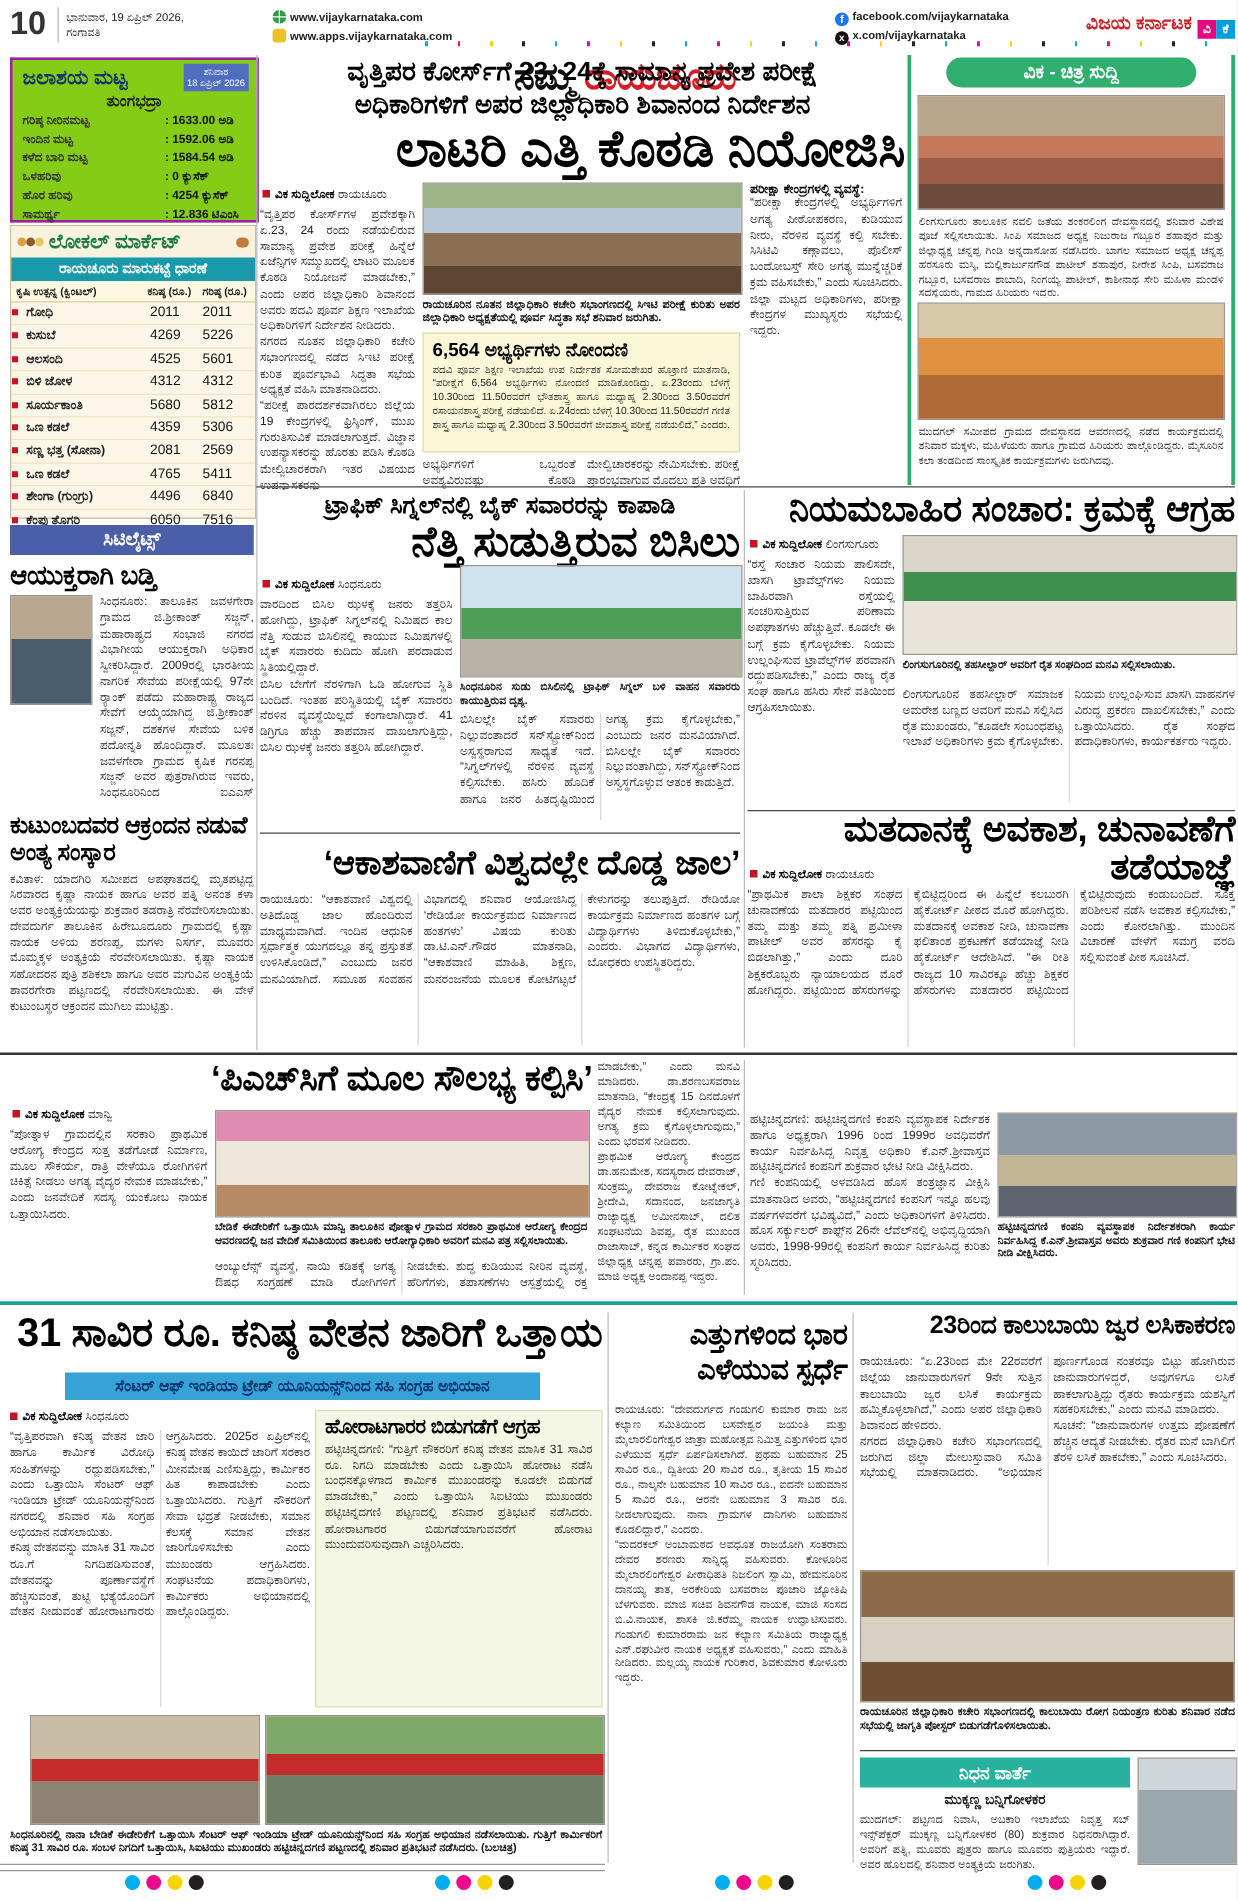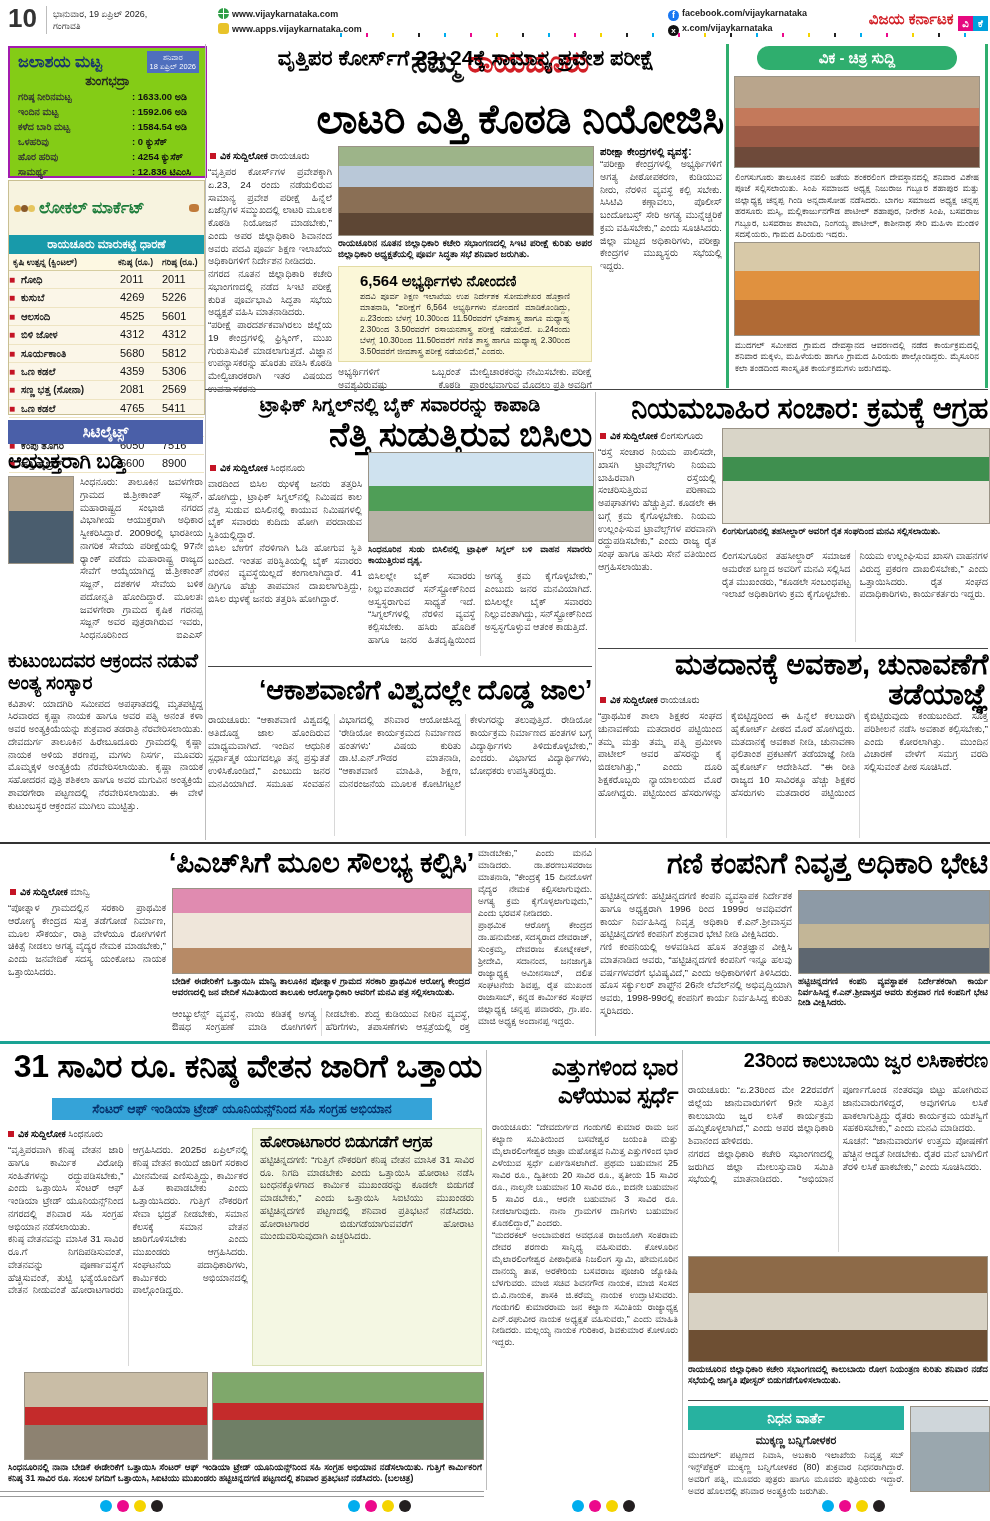--- a/index.html
+++ b/index.html
@@ -125,21 +125,21 @@
         <span class="lb">ಹೊರ ಹರಿವು</span>
         <span class="vl">: 4254 ಕ್ಯುಸೆಕ್</span>
       </div>
     <div class="res-row">
         <span class="lb">ಸಾಮರ್ಥ್ಯ</span>
         <span class="vl">: 12.836 ಟಿಎಂಸಿ</span>
       </div>
   </div>
 
   <div class="abs mkt" style="left:8px;top:180px;width:195px;height:233px;">
-    <div style="display:flex;align-items:center;gap:4px;padding:18px 5px;background:#f7f3df;">
+    <div style="display:flex;align-items:center;gap:4px;padding:3px 5px;background:#f7f3df;">
       <span style="line-height:0;">
         <i class="grain" style="background:#d9a23c;"></i><i class="grain" style="background:#8a5a2a;"></i><i class="grain" style="background:#e6c65f;"></i>
       </span>
       <span class="mkt-title">ಲೋಕಲ್ ಮಾರ್ಕೆಟ್</span>
       <span style="margin-left:auto;line-height:0;">
         <i class="grain" style="background:#c07a3a;width:10px;height:8px;border-radius:40%;"></i>
       </span>
     </div>
     <div class="mkt-sub">ರಾಯಚೂರು ಮಾರುಕಟ್ಟೆ ಧಾರಣೆ</div>
     <div class="mkt-cols">
@@ -222,30 +222,31 @@
     <div class="bodytext" style="height:168px;margin-top:4px;">ಸಿಂಧನೂರು: ತಾಲೂಕಿನ ಜವಳಗೇರಾ ಗ್ರಾಮದ ಜಿ.ಶ್ರೀಕಾಂತ್ ಸಜ್ಜನ್, ಮಹಾರಾಷ್ಟ್ರದ ಸಂಭಾಜಿ ನಗರದ ವಿಭಾಗೀಯ ಆಯುಕ್ತರಾಗಿ ಅಧಿಕಾರ ಸ್ವೀಕರಿಸಿದ್ದಾರೆ. 2009ರಲ್ಲಿ ಭಾರತೀಯ ನಾಗರಿಕ ಸೇವೆಯ ಪರೀಕ್ಷೆಯಲ್ಲಿ 97ನೇ ರ‍್ಯಾಂಕ್ ಪಡೆದು ಮಹಾರಾಷ್ಟ್ರ ರಾಜ್ಯದ ಸೇವೆಗೆ ಆಯ್ಕೆಯಾಗಿದ್ದ ಜಿ.ಶ್ರೀಕಾಂತ್ ಸಜ್ಜನ್, ದಶಕಗಳ ಸೇವೆಯ ಬಳಿಕ ಪದೋನ್ನತಿ ಹೊಂದಿದ್ದಾರೆ. ಮೂಲತಃ ಜವಳಗೇರಾ ಗ್ರಾಮದ ಕೃಷಿಕ ಗರನಪ್ಪ ಸಜ್ಜನ್ ಅವರ ಪುತ್ರರಾಗಿರುವ ಇವರು, ಸಿಂಧನೂರಿನಿಂದ ಐಎಎಸ್ ಅಧಿಕಾರಿಯಾದ ಮೊದಲಿಗರಾಗಿದ್ದಾರೆ. ಜಿ.ಶ್ರೀಕಾಂತ್ ಪದೋನ್ನತಿ ಹೊಂದಿರುವುದಕ್ಕೆ ಅವರ ಕುಟುಂಬ ಹರ್ಷ ವ್ಯಕ್ತಪಡಿಸಿದೆ.</div>
   </div>
   <div class="abs" style="left:8px;top:650px;width:195px;height:188px;">
     <div class="headline" style="font-size:19px;text-align:left;line-height:1.15;">ಕುಟುಂಬದವರ ಆಕ್ರಂದನ ನಡುವೆ ಅಂತ್ಯ ಸಂಸ್ಕಾರ</div>
     <div class="bodytext" style="height:138px;margin-top:4px;">ಕವಿತಾಳ: ಯಾದಗಿರಿ ಸಮೀಪದ ಅಪಘಾತದಲ್ಲಿ ಮೃತಪಟ್ಟಿದ್ದ ಸಿರವಾರದ ಕೃಷ್ಣಾ ನಾಯಕ ಹಾಗೂ ಅವರ ಪತ್ನಿ ಅನಂತ ಕಳಾ ಅವರ ಅಂತ್ಯಕ್ರಿಯೆಯನ್ನು ಶುಕ್ರವಾರ ತಡರಾತ್ರಿ ನೆರವೇರಿಸಲಾಯಿತು. ದೇವದುರ್ಗ ತಾಲೂಕಿನ ಹಿರೇಬೂದೂರು ಗ್ರಾಮದಲ್ಲಿ ಕೃಷ್ಣಾ ನಾಯಕ ಅಳಿಯ ಶರಣಪ್ಪ, ಮಗಳು ನಿಸರ್ಗ, ಮೂವರು ಮೊಮ್ಮಕ್ಕಳ ಅಂತ್ಯಕ್ರಿಯೆ ನೆರವೇರಿಸಲಾಯಿತು. ಕೃಷ್ಣಾ ನಾಯಕ ಸಹೋದರನ ಪುತ್ರಿ ಶಶಿಕಲಾ ಹಾಗೂ ಅವರ ಮಗುವಿನ ಅಂತ್ಯಕ್ರಿಯೆ ಶಾವರಗೇರಾ ಪಟ್ಟಣದಲ್ಲಿ ನೆರವೇರಿಸಲಾಯಿತು. ಈ ವೇಳೆ ಕುಟುಂಬಸ್ಥರ ಆಕ್ರಂದನ ಮುಗಿಲು ಮುಟ್ಟಿತ್ತು.</div>
   </div>
 
   <div class="abs vrule" style="left:205px;top:44px;height:796px;"></div>
 
   <div class="abs kicker" style="left:208px;top:46px;width:516px;font-size:21px;">ವೃತ್ತಿಪರ ಕೋರ್ಸ್‌ಗೆ 23, 24ಕ್ಕೆ ಸಾಮಾನ್ಯ ಪ್ರವೇಶ ಪರೀಕ್ಷೆ</div>
+  <div class="abs kicker" style="left:208px;top:72px;width:516px;font-size:21px;">ಅಧಿಕಾರಿಗಳಿಗೆ ಅಪರ ಜಿಲ್ಲಾಧಿಕಾರಿ ಶಿವಾನಂದ ನಿರ್ದೇಶನ</div>
   <div class="abs headline" style="left:208px;top:98px;width:516px;font-size:41px;">ಲಾಟರಿ ಎತ್ತಿ ಕೊಠಡಿ ನಿಯೋಜಿಸಿ</div>
   <div class="abs byline" style="left:210px;top:150px;width:160px;">
     <span class="sq"></span><b>ವಿಕ ಸುದ್ದಿಲೋಕ</b> <span>ರಾಯಚೂರು</span>
   </div>
   <div class="abs bodytext" style="left:208px;top:166px;width:124px;height:226px;">“ವೃತ್ತಿಪರ ಕೋರ್ಸ್‌ಗಳ ಪ್ರವೇಶಕ್ಕಾಗಿ ಏ.23, 24 ರಂದು ನಡೆಯಲಿರುವ ಸಾಮಾನ್ಯ ಪ್ರವೇಶ ಪರೀಕ್ಷೆ ಹಿನ್ನೆಲೆ ಏಜೆನ್ಸಿಗಳ ಸಮ್ಮುಖದಲ್ಲಿ ಲಾಟರಿ ಮೂಲಕ ಕೊಠಡಿ ನಿಯೋಜನೆ ಮಾಡಬೇಕು,” ಎಂದು ಅಪರ ಜಿಲ್ಲಾಧಿಕಾರಿ ಶಿವಾನಂದ ಅವರು ಪದವಿ ಪೂರ್ವ ಶಿಕ್ಷಣ ಇಲಾಖೆಯ ಅಧಿಕಾರಿಗಳಿಗೆ ನಿರ್ದೇಶನ ನೀಡಿದರು.
 ನಗರದ ನೂತನ ಜಿಲ್ಲಾಧಿಕಾರಿ ಕಚೇರಿ ಸಭಾಂಗಣದಲ್ಲಿ ನಡೆದ ಸಿಇಟಿ ಪರೀಕ್ಷೆ ಕುರಿತ ಪೂರ್ವಭಾವಿ ಸಿದ್ಧತಾ ಸಭೆಯ ಅಧ್ಯಕ್ಷತೆ ವಹಿಸಿ ಮಾತನಾಡಿದರು.
 “ಪರೀಕ್ಷೆ ಪಾರದರ್ಶಕವಾಗಿರಲು ಜಿಲ್ಲೆಯ 19 ಕೇಂದ್ರಗಳಲ್ಲಿ ಫ್ರಿಸ್ಕಿಂಗ್, ಮುಖ ಗುರುತಿಸುವಿಕೆ ಮಾಡಲಾಗುತ್ತದೆ. ವಿಜ್ಞಾನ ಉಪನ್ಯಾಸಕರನ್ನು ಹೊರತು ಪಡಿಸಿ ಕೊಠಡಿ ಮೇಲ್ವಿಚಾರಕರಾಗಿ ಇತರ ವಿಷಯದ ಉಪನ್ಯಾಸಕರನ್ನು ನೇಮಿಸಿಕೊಳ್ಳಬಹುದಾಗಿದ್ದು, ಪ್ರತಿ 24</div>
   <div class="abs photo ph-dais" style="left:338px;top:146px;width:254px;height:88px;"></div>
   <div class="abs caption" style="left:338px;top:238px;width:254px;height:24px;">ರಾಯಚೂರಿನ ನೂತನ ಜಿಲ್ಲಾಧಿಕಾರಿ ಕಚೇರಿ ಸಭಾಂಗಣದಲ್ಲಿ ಸಿಇಟಿ ಪರೀಕ್ಷೆ ಕುರಿತು ಅಪರ ಜಿಲ್ಲಾಧಿಕಾರಿ ಅಧ್ಯಕ್ಷತೆಯಲ್ಲಿ ಪೂರ್ವ ಸಿದ್ಧತಾ ಸಭೆ ಶನಿವಾರ ಜರುಗಿತು.</div>
-  <div class="abs yellowbox" style="left:338px;top:266px;width:254px;height:96px;padding:5px 21px;box-sizing:border-box;">
+  <div class="abs yellowbox" style="left:338px;top:266px;width:254px;height:96px;padding:5px 7px;box-sizing:border-box;">
     <div style="font-size:15px;font-weight:bold;color:#000;">6,564 ಅಭ್ಯರ್ಥಿಗಳು ನೋಂದಣಿ</div>
     <div class="bodytext" style="font-size:8.2px;height:66px;margin-top:2px;">ಪದವಿ ಪೂರ್ವ ಶಿಕ್ಷಣ ಇಲಾಖೆಯ ಉಪ ನಿರ್ದೇಶಕ ಸೋಮಶೇಖರ ಹೊಕ್ರಾಣಿ ಮಾತನಾಡಿ, “ಪರೀಕ್ಷೆಗೆ 6,564 ಅಭ್ಯರ್ಥಿಗಳು ನೋಂದಣಿ ಮಾಡಿಕೊಂಡಿದ್ದು, ಏ.23ರಂದು ಬೆಳಗ್ಗೆ 10.30ರಿಂದ 11.50ರವರೆಗೆ ಭೌತಶಾಸ್ತ್ರ ಹಾಗೂ ಮಧ್ಯಾಹ್ನ 2.30ರಿಂದ 3.50ರವರೆಗೆ ರಸಾಯನಶಾಸ್ತ್ರ ಪರೀಕ್ಷೆ ನಡೆಯಲಿದೆ. ಏ.24ರಂದು ಬೆಳಗ್ಗೆ 10.30ರಿಂದ 11.50ರವರೆಗೆ ಗಣಿತ ಶಾಸ್ತ್ರ ಹಾಗೂ ಮಧ್ಯಾಹ್ನ 2.30ರಿಂದ 3.50ರವರೆಗೆ ಜೀವಶಾಸ್ತ್ರ ಪರೀಕ್ಷೆ ನಡೆಯಲಿದೆ,” ಎಂದರು.</div>
   </div>
   <div class="abs bodytext" style="left:338px;top:366px;width:254px;height:26px;column-count:2;column-gap:9px;">ಅಭ್ಯರ್ಥಿಗಳಿಗೆ ಒಬ್ಬರಂತೆ ಅವಶ್ಯವಿರುವಷ್ಟು ಕೊಠಡಿ ಮೇಲ್ವಿಚಾರಕರನ್ನು ನೇಮಿಸಬೇಕು. ಪರೀಕ್ಷೆ ಪ್ರಾರಂಭವಾಗುವ ಮೊದಲು ಪ್ರತಿ ಅವಧಿಗೆ ಪ್ರತ್ಯೇಕ ಲಾಟರಿ ಮೂಲಕ ಕೊಠಡಿ ನಿಯೋಜಿಸಬೇಕು.</div>
   <div class="abs" style="left:600px;top:146px;width:122px;height:246px;overflow:hidden;">
     <div class="subheadline">ಪರೀಕ್ಷಾ ಕೇಂದ್ರಗಳಲ್ಲಿ ವ್ಯವಸ್ಥೆ:</div>
     <div class="bodytext" style="height:228px;">“ಪರೀಕ್ಷಾ ಕೇಂದ್ರಗಳಲ್ಲಿ ಅಭ್ಯರ್ಥಿಗಳಿಗೆ ಅಗತ್ಯ ಪೀಠೋಪಕರಣ, ಕುಡಿಯುವ ನೀರು, ನೆರಳಿನ ವ್ಯವಸ್ಥೆ ಕಲ್ಪಿ ಸಬೇಕು. ಸಿಸಿಟಿವಿ ಕಣ್ಗಾವಲು, ಪೊಲೀಸ್ ಬಂದೋಬಸ್ತ್ ಸೇರಿ ಅಗತ್ಯ ಮುನ್ನೆಚ್ಚರಿಕೆ ಕ್ರಮ ವಹಿಸಬೇಕು,” ಎಂದು ಸೂಚಿಸಿದರು.
 ಜಿಲ್ಲಾ ಮಟ್ಟದ ಅಧಿಕಾರಿಗಳು, ಪರೀಕ್ಷಾ ಕೇಂದ್ರಗಳ ಮುಖ್ಯಸ್ಥರು ಸಭೆಯಲ್ಲಿ ಇದ್ದರು.</div>
   </div>
 
@@ -302,21 +303,20 @@
   </div>
   <div class="abs bodytext" style="left:8px;top:902px;width:158px;height:134px;">“ಪೋತ್ನಾಳ ಗ್ರಾಮದಲ್ಲಿನ ಸರಕಾರಿ ಪ್ರಾಥಮಿಕ ಆರೋಗ್ಯ ಕೇಂದ್ರದ ಸುತ್ತ ತಡೆಗೋಡೆ ನಿರ್ಮಾಣ, ಮೂಲ ಸೌಕರ್ಯ, ರಾತ್ರಿ ವೇಳೆಯೂ ರೋಗಿಗಳಿಗೆ ಚಿಕಿತ್ಸೆ ನೀಡಲು ಅಗತ್ಯ ವೈದ್ಯರ ನೇಮಕ ಮಾಡಬೇಕು,” ಎಂದು ಜನವೇದಿಕೆ ಸದಸ್ಯ ಯಂಕೋಬ ನಾಯಕ ಒತ್ತಾಯಿಸಿದರು.</div>
   <div class="abs photo ph-phc" style="left:172px;top:888px;width:298px;height:84px;"></div>
   <div class="abs caption" style="left:172px;top:976px;width:298px;height:30px;font-size:8.6px;">ಬೇಡಿಕೆ ಈಡೇರಿಕೆಗೆ ಒತ್ತಾಯಿಸಿ ಮಾನ್ವಿ ತಾಲೂಕಿನ ಪೋತ್ನಾಳ ಗ್ರಾಮದ ಸರಕಾರಿ ಪ್ರಾಥಮಿಕ ಆರೋಗ್ಯ ಕೇಂದ್ರದ ಆವರಣದಲ್ಲಿ ಜನ ವೇದಿಕೆ ಸಮಿತಿಯಿಂದ ತಾಲೂಕು ಆರೋಗ್ಯಾಧಿಕಾರಿ ಅವರಿಗೆ ಮನವಿ ಪತ್ರ ಸಲ್ಲಿಸಲಾಯಿತು.</div>
   <div class="abs bodytext cols2" style="left:172px;top:1008px;width:298px;height:28px;">ಆಂಬ್ಯುಲೆನ್ಸ್ ವ್ಯವಸ್ಥೆ, ನಾಯಿ ಕಡಿತಕ್ಕೆ ಅಗತ್ಯ ಔಷಧ ಸಂಗ್ರಹಣೆ ಮಾಡಿ ರೋಗಿಗಳಿಗೆ ನೀಡಬೇಕು. ಶುದ್ಧ ಕುಡಿಯುವ ನೀರಿನ ವ್ಯವಸ್ಥೆ, ಹೆರಿಗೆಗಳು, ತಪಾಸಣೆಗಳು ಆಸ್ಪತ್ರೆಯಲ್ಲಿ ರಕ್ತ ಪರೀಕ್ಷೆ, ನಿಯಂತ್ರಣ ಯೋಜನೆಯ ಅನುಷ್ಠಾನವಾಗಬೇಕು.</div>
   <div class="abs bodytext" style="left:478px;top:848px;width:114px;height:188px;font-size:9px;">ಮಾಡಬೇಕು,” ಎಂದು ಮನವಿ ಮಾಡಿದರು. ಡಾ.ಶರಣಬಸವರಾಜ ಮಾತನಾಡಿ, “ಕೇಂದ್ರಕ್ಕೆ 15 ದಿನದೊಳಗೆ ವೈದ್ಯರ ನೇಮಕ ಕಲ್ಪಿಸಲಾಗುವುದು. ಅಗತ್ಯ ಕ್ರಮ ಕೈಗೊಳ್ಳಲಾಗುವುದು,” ಎಂದು ಭರವಸೆ ನೀಡಿದರು.
 ಪ್ರಾಥಮಿಕ ಆರೋಗ್ಯ ಕೇಂದ್ರದ ಡಾ.ಹನುಮೇಶ, ಸದಸ್ಯರಾದ ದೇವರಾಜ್, ಸುಂಕ್ರಮ್ಮ, ದೇವರಾಜ ಕೋಟ್ನೇಕಲ್, ಶ್ರೀದೇವಿ, ಸದಾನಂದ, ಜನಜಾಗೃತಿ ರಾಜ್ಯಾಧ್ಯಕ್ಷ ಅಮೀನಸಾಬ್, ದಲಿತ ಸಂಘಟನೆಯ ಶಿವಪ್ಪ, ರೈತ ಮುಖಂಡ ರಾಜಾಸಾಬ್, ಕನ್ನಡ ಕಾರ್ಮಿಕರ ಸಂಘದ ಜಿಲ್ಲಾಧ್ಯಕ್ಷ ಚನ್ನಪ್ಪ ಪವಾರರು, ಗ್ರಾ.ಪಂ. ಮಾಜಿ ಅಧ್ಯಕ್ಷ ಅಂದಾನಪ್ಪ ಇದ್ದರು.</div>
 
   <div class="abs vrule" style="left:595px;top:848px;height:188px;"></div>
 
-  <div class="abs headline" style="left:600px;top:848px;width:388px;font-size:29px;">ಗಣಿ ಕಂಪನಿಗೆ ನಿವೃತ್ತ ಅಧಿಕಾರಿ ಭೇಟಿ</div>
   <div class="abs bodytext" style="left:600px;top:890px;width:192px;height:148px;">ಹಟ್ಟಿಚಿನ್ನದಗಣಿ: ಹಟ್ಟಿಚಿನ್ನದಗಣಿ ಕಂಪನಿ ವ್ಯವಸ್ಥಾಪಕ ನಿರ್ದೇಶಕ ಹಾಗೂ ಅಧ್ಯಕ್ಷರಾಗಿ 1996 ರಿಂದ 1999ರ ಅವಧಿವರೆಗೆ ಕಾರ್ಯ ನಿರ್ವಹಿಸಿದ್ದ ನಿವೃತ್ತ ಅಧಿಕಾರಿ ಕೆ.ಎನ್.ಶ್ರೀವಾಸ್ತವ ಹಟ್ಟಿಚಿನ್ನದಗಣಿ ಕಂಪನಿಗೆ ಶುಕ್ರವಾರ ಭೇಟಿ ನೀಡಿ ವೀಕ್ಷಿಸಿದರು.
 ಗಣಿ ಕಂಪನಿಯಲ್ಲಿ ಅಳವಡಿಸಿದ ಹೊಸ ತಂತ್ರಜ್ಞಾನ ವೀಕ್ಷಿಸಿ ಮಾತನಾಡಿದ ಅವರು, “ಹಟ್ಟಿಚಿನ್ನದಗಣಿ ಕಂಪನಿಗೆ ಇನ್ನೂ ಹಲವು ವರ್ಷಗಳವರೆಗೆ ಭವಿಷ್ಯವಿದೆ,” ಎಂದು ಅಧಿಕಾರಿಗಳಿಗೆ ತಿಳಿಸಿದರು. ಹೊಸ ಸರ್ಕ್ಯುಲರ್ ಶಾಫ್ಟ್‌ನ 26ನೇ ಲೆವೆಲ್‌ನಲ್ಲಿ ಅಭಿವೃದ್ಧಿಯಾಗಿ ಅವರು, 1998-99ರಲ್ಲಿ ಕಂಪನಿಗೆ ಕಾರ್ಯ ನಿರ್ವಹಿಸಿದ್ದ ಕುರಿತು ಸ್ಮರಿಸಿದರು.</div>
   <div class="abs photo ph-mine" style="left:798px;top:890px;width:190px;height:82px;"></div>
   <div class="abs caption" style="left:798px;top:976px;width:190px;height:58px;font-size:8.6px;">ಹಟ್ಟಿಚಿನ್ನದಗಣಿ ಕಂಪನಿ ವ್ಯವಸ್ಥಾಪಕ ನಿರ್ದೇಶಕರಾಗಿ ಕಾರ್ಯ ನಿರ್ವಹಿಸಿದ್ದ ಕೆ.ಎನ್.ಶ್ರೀವಾಸ್ತವ ಅವರು ಶುಕ್ರವಾರ ಗಣಿ ಕಂಪನಿಗೆ ಭೇಟಿ ನೀಡಿ ವೀಕ್ಷಿಸಿದರು.</div>
 
   <div class="abs" style="left:0;top:1041px;width:990px;height:3px;background:#1aa394;"></div>
 
   <div class="abs headline" style="left:8px;top:1050px;width:474px;font-size:32px;">31 ಸಾವಿರ ರೂ. ಕನಿಷ್ಠ ವೇತನ ಜಾರಿಗೆ ಒತ್ತಾಯ</div>
   <div class="abs bluebar" style="left:52px;top:1098px;width:380px;height:22px;font-size:12.5px;line-height:22px;">ಸೆಂಟರ್ ಆಫ್ ಇಂಡಿಯಾ ಟ್ರೇಡ್ ಯೂನಿಯನ್ಸ್‌ನಿಂದ ಸಹಿ ಸಂಗ್ರಹ ಅಭಿಯಾನ</div>
   <div class="abs byline" style="left:8px;top:1128px;width:160px;">

